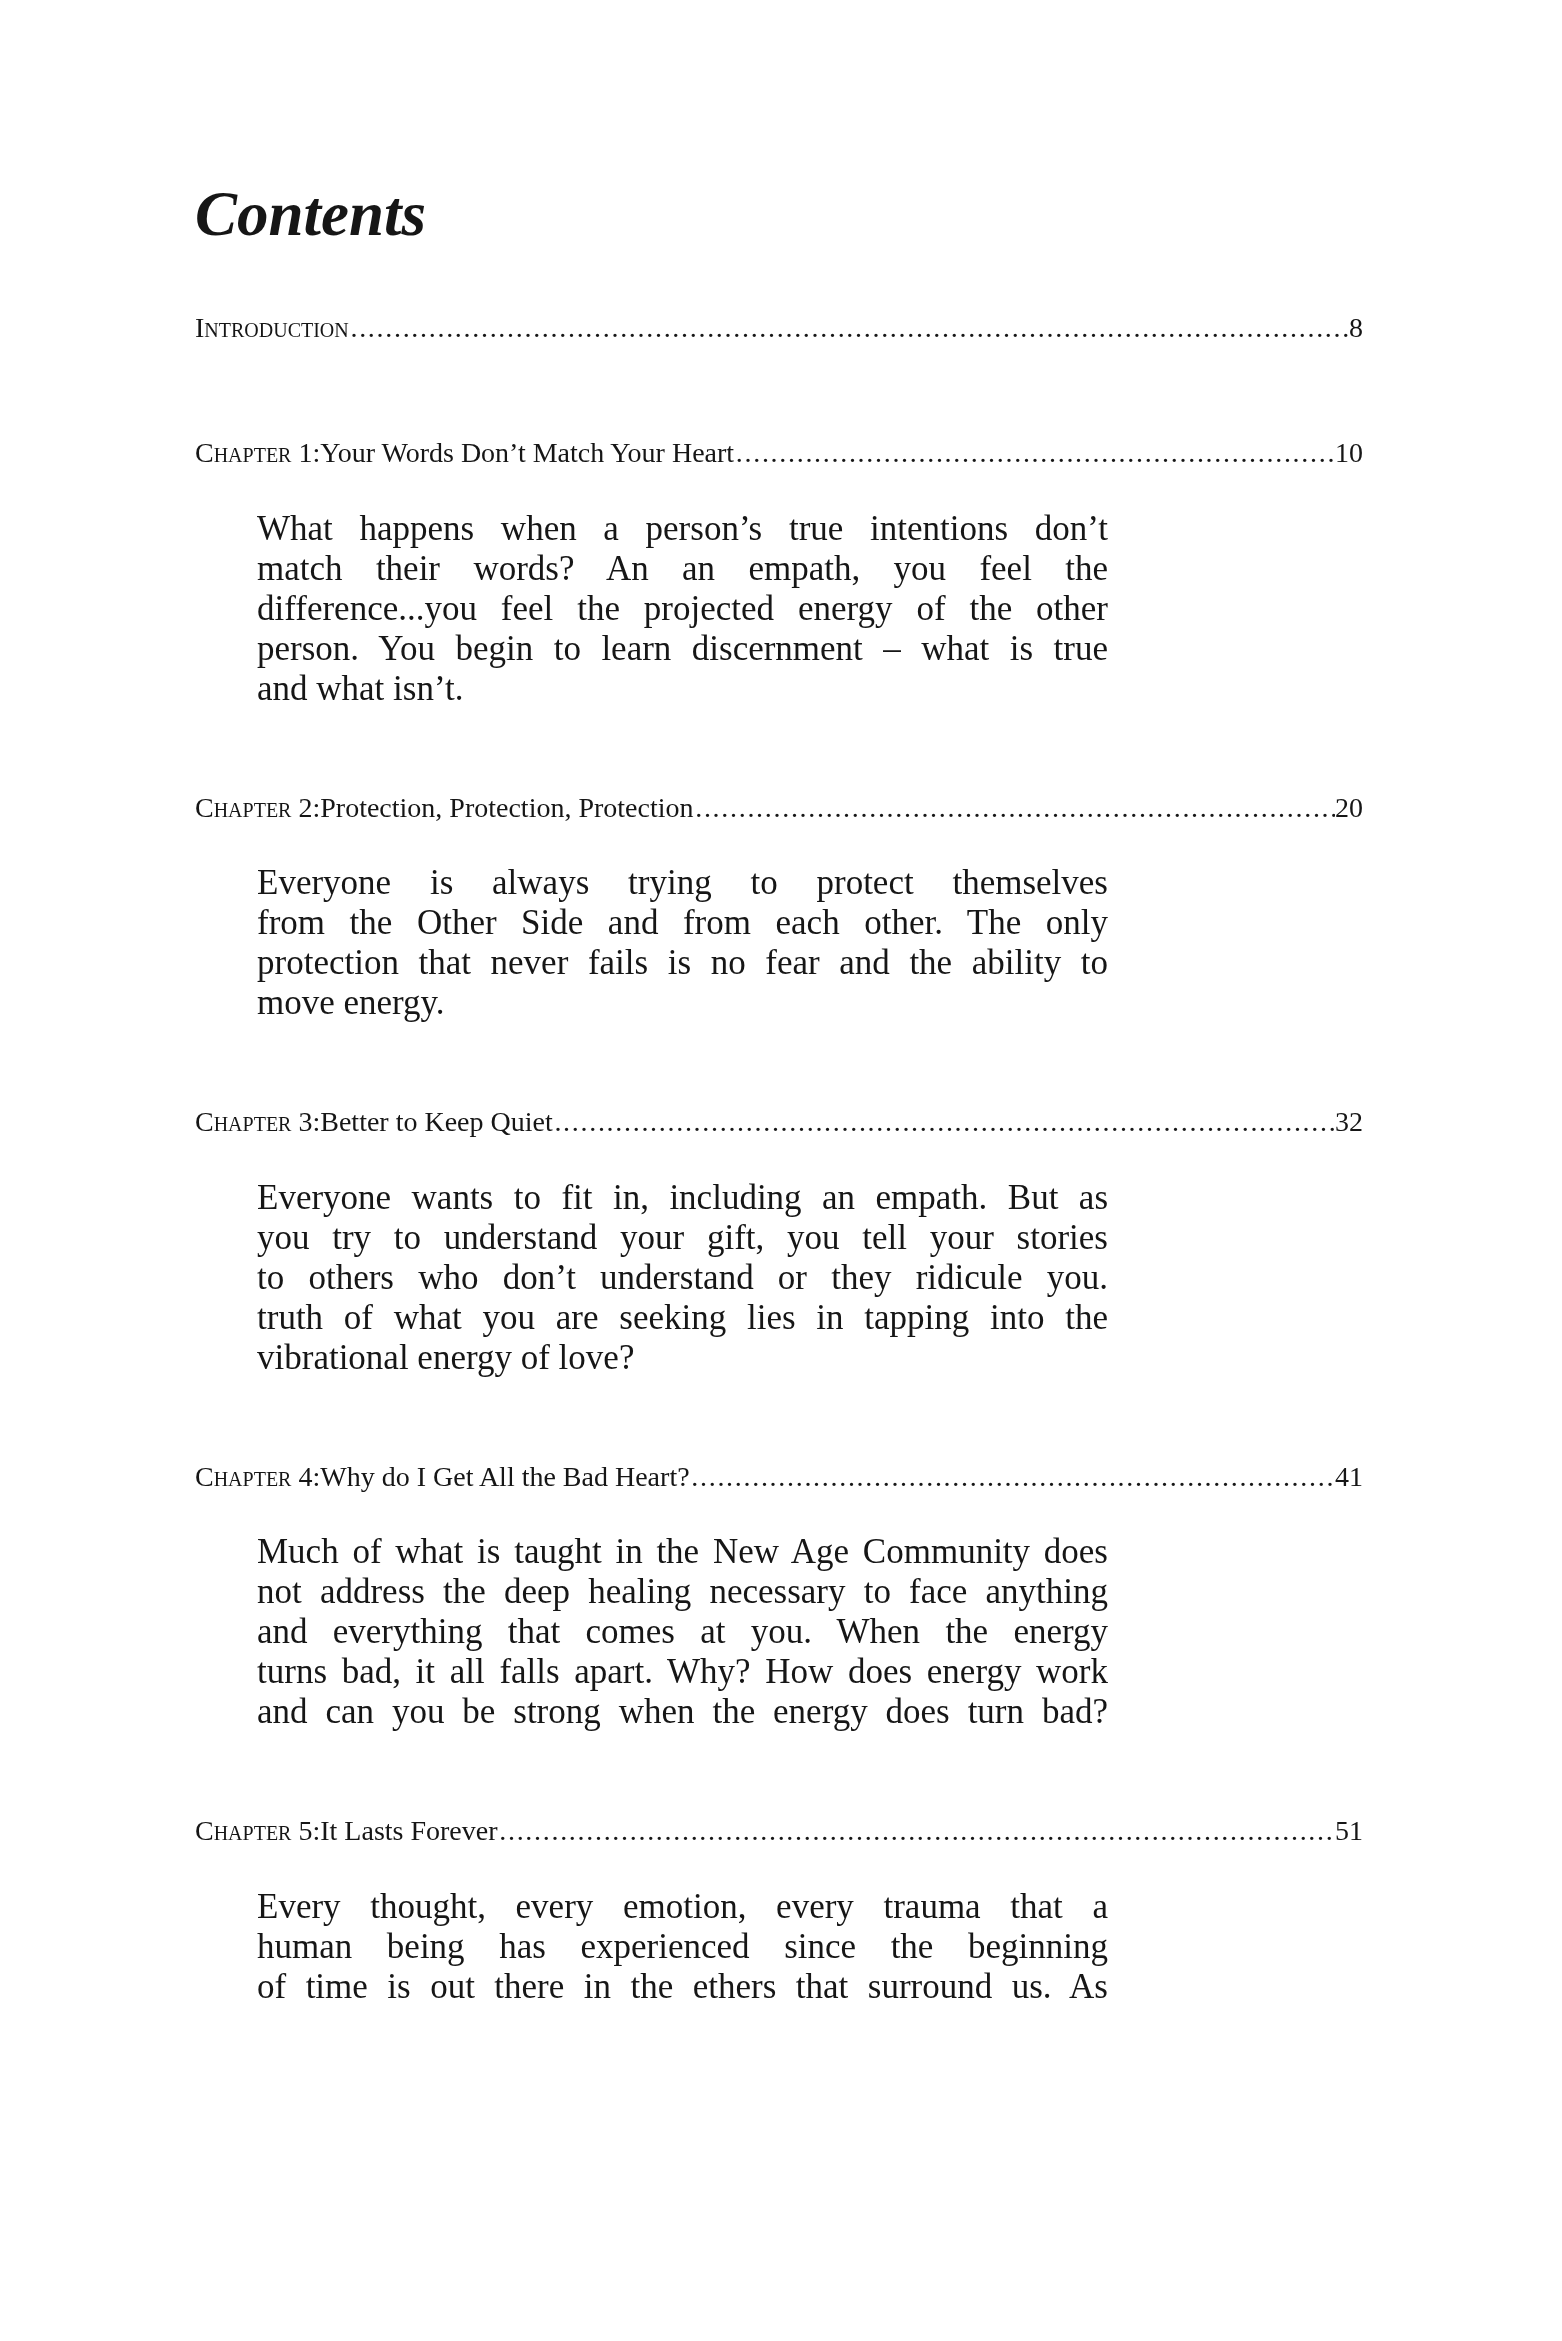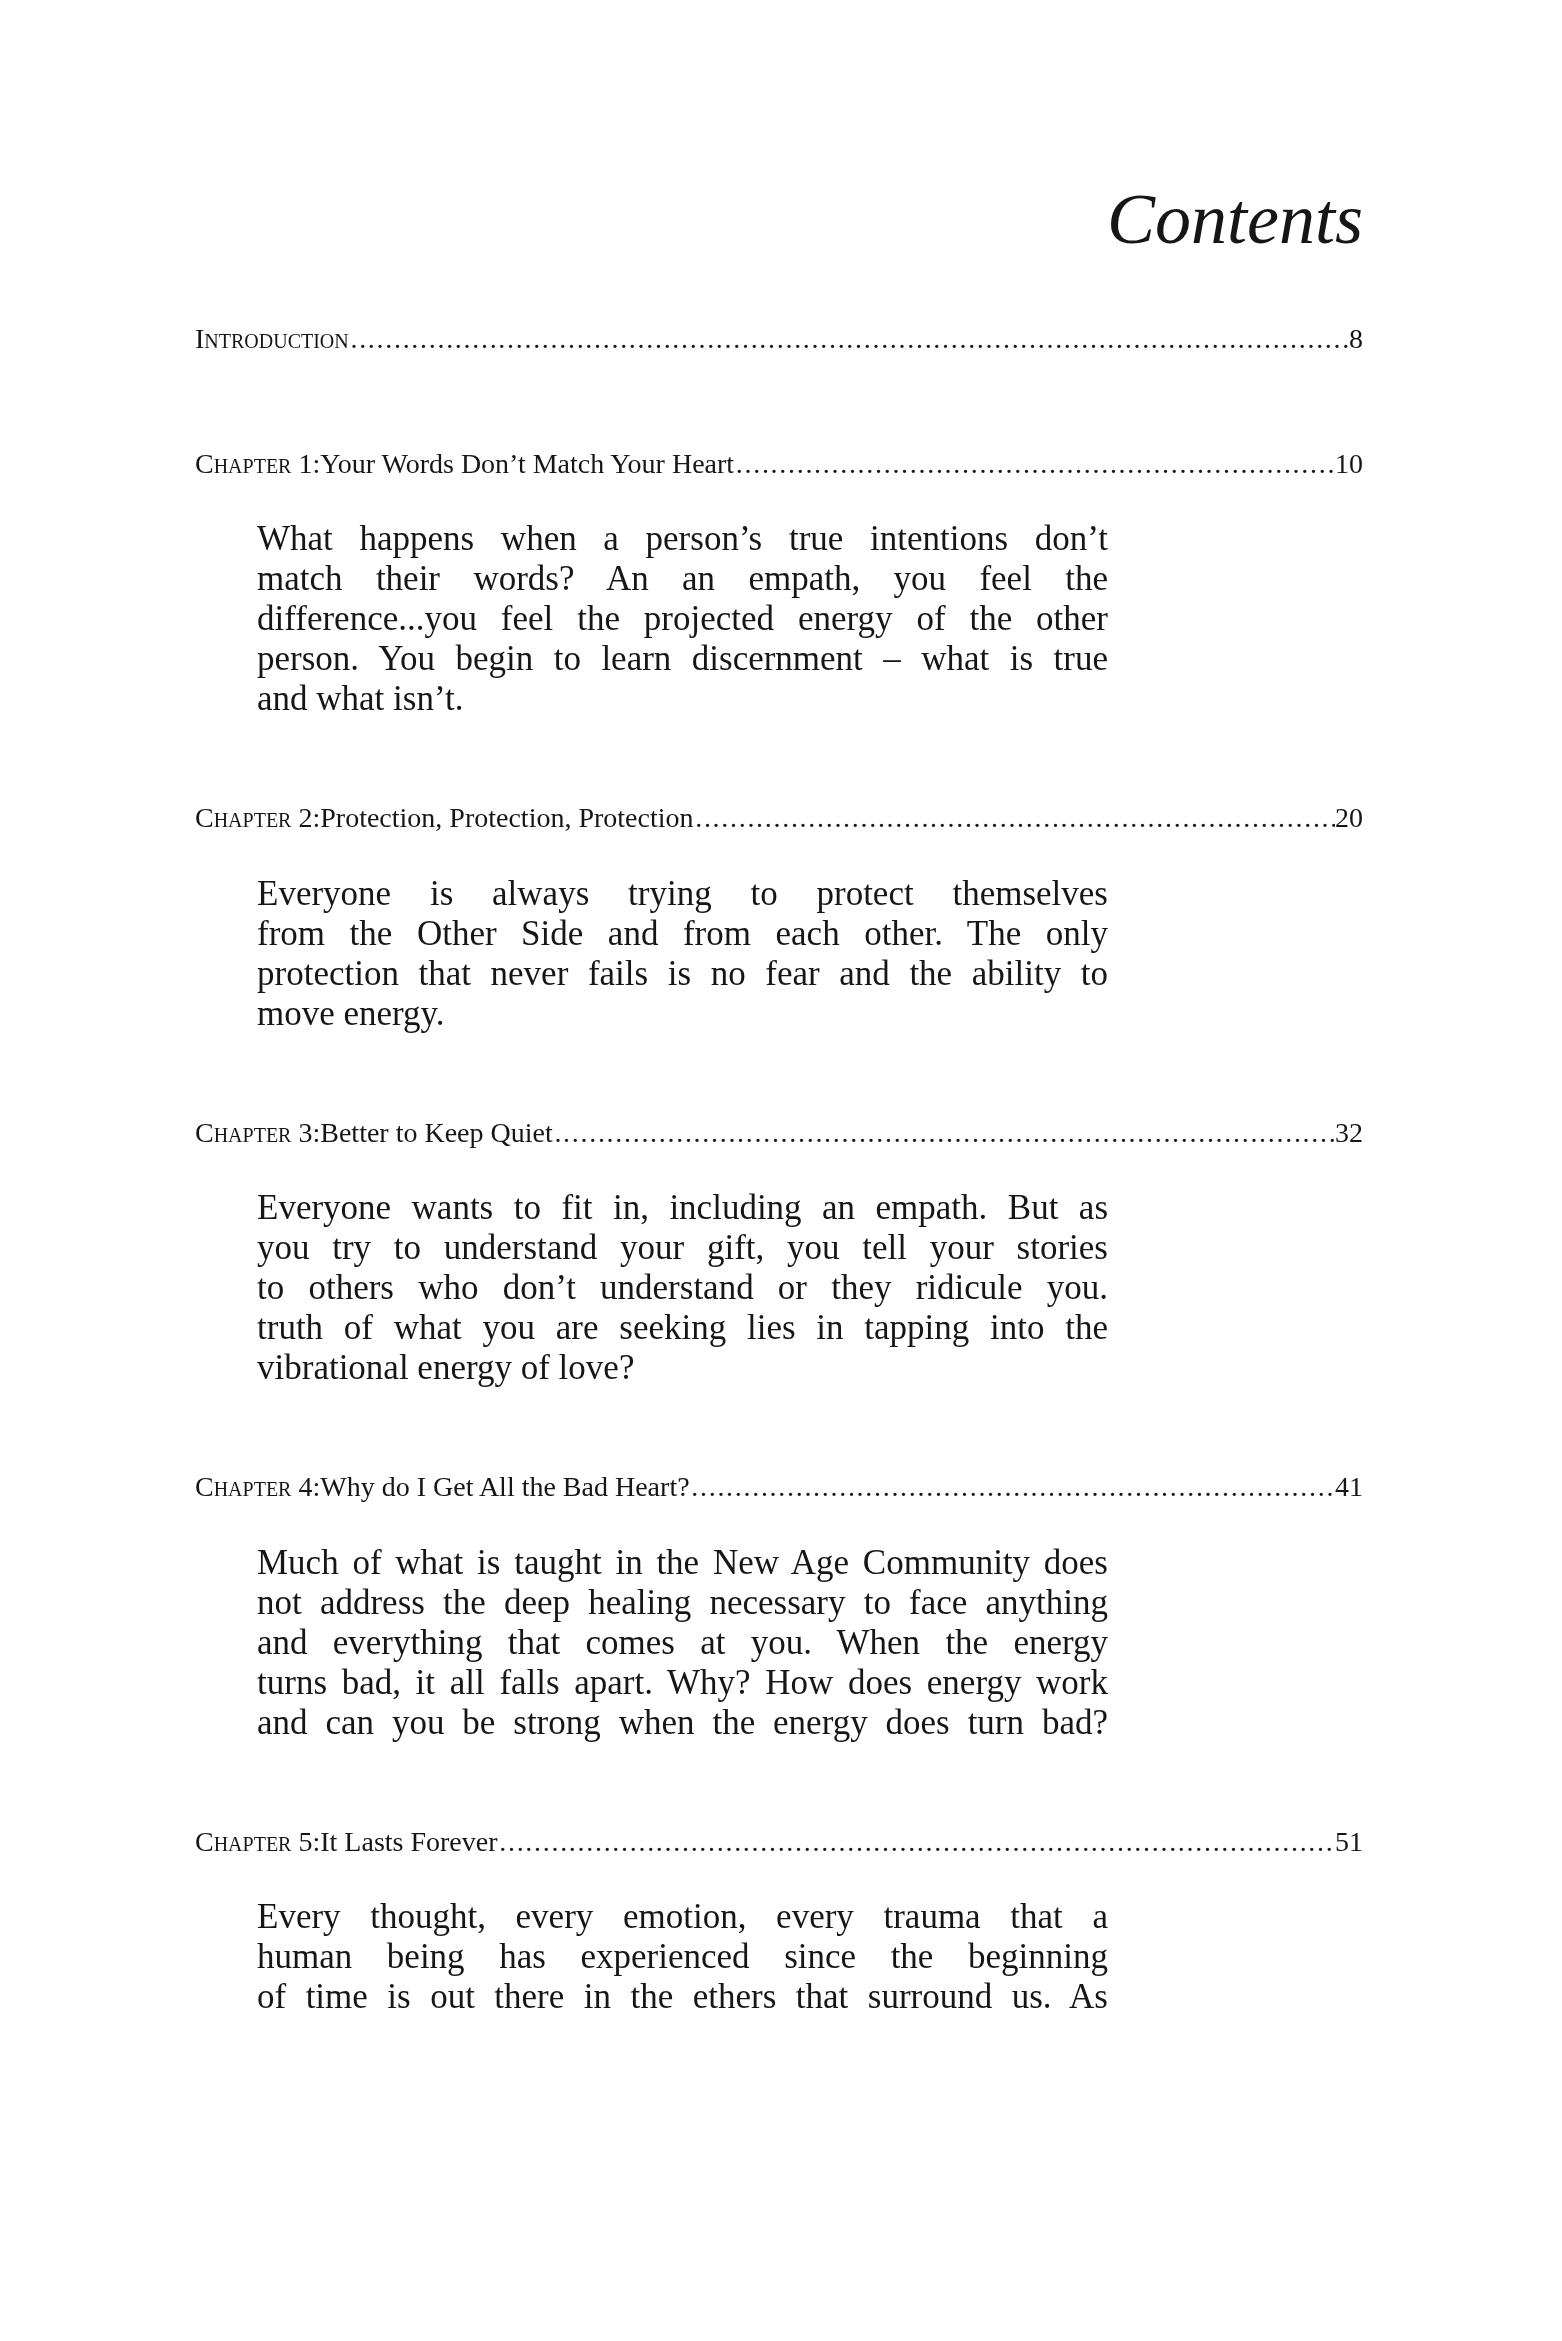--- a/index.html
+++ b/index.html
@@ -12,25 +12,25 @@
     width: 1562px;
     height: 2342px;
     box-sizing: border-box;
     padding: 178px 199px 0 195px;
     background: #ffffff;
     color: #161616;
     font-family: "Liberation Serif", serif;
     overflow: hidden;
   }
   .title {
-    font-size: 72px;
+    font-size: 63px;
     font-style: italic;
-    font-weight: 400;
+    font-weight: 700;
     line-height: 1.15;
-    text-align: right;
+    text-align: left;
     margin: 0 0 52px 0;
   }
   .toc-row {
     display: flex;
     align-items: baseline;
     font-size: 28px;
     line-height: 52px;
     white-space: nowrap;
   }
   .chapter .toc-row { margin-top: 73px; }

